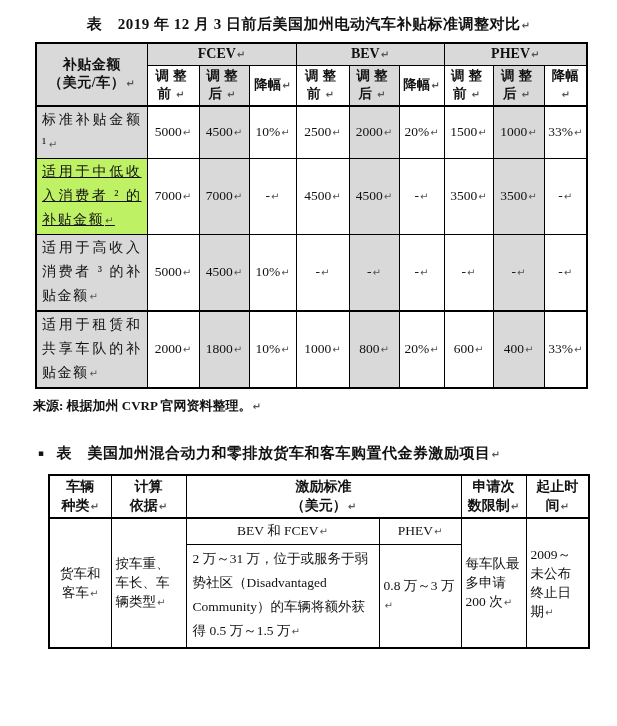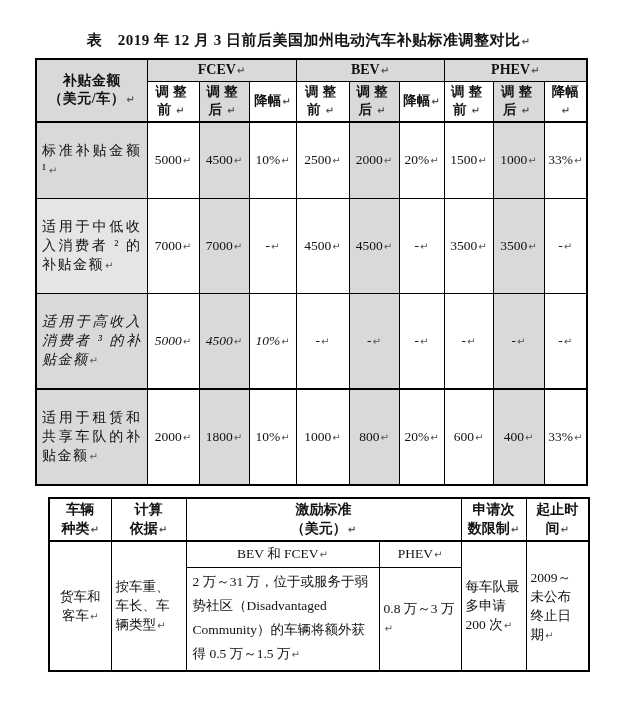--- a/index.html
+++ b/index.html
@@ -8,21 +8,21 @@
   .page {
     position: relative;
     width: 617px;
     height: 726px;
     overflow: hidden;
     background: #ffffff;
     color: #111;
     font-family: "Liberation Serif", "DejaVu Serif", serif;
   }
   .doc-title {
-    padding-top: 31px;
+    padding-top: 15px;
     text-align: center;
     font-size: 15px;
     font-weight: bold;
     letter-spacing: 0.5px;
   }
   .mark { color: #555; font-size: 10px; font-family: "DejaVu Sans", sans-serif; margin-left: 1px; }
 
   
   table { border-collapse: collapse; table-layout: fixed; }
   .t1 {
@@ -37,28 +37,28 @@
     text-align: center;
     vertical-align: middle;
     line-height: 18px;
   }
   .t1 tr.gh td { height: 22px; font-weight: bold; font-size: 14px; }
   .t1 tr.sh td { height: 38px; font-weight: bold; }
   .t1 td.bb2 { border-bottom-width: 2px; }
   .subhead { letter-spacing: 4px; }
   .t1 .r1 td { height: 38px; }
   .t1 .r2 td { height: 61px; }
-  .t1 .r3 td { height: 61px; font-style: italic; }
+  .t1 .r3 td { height: 61px; }
   .t1 .r4 td { height: 58px; }
   .t1 td.label {
     text-align: justify;
     font-size: 14px;
     letter-spacing: 1.5px;
-    padding: 18px 5px;
-    line-height: 19px;
+    padding: 1px 5px;
+    line-height: 24px;
   }
   .corner { font-weight: bold; font-size: 14.5px; letter-spacing: 0.5px; }
   .pre { white-space: pre-line; }
 
   
   .notes {
     margin: 7px 10px 0 18px;
     font-size: 13px;
     font-weight: bold;
     line-height: 20px;
@@ -143,21 +143,21 @@
       <td class="shade" style="background: rgb(217, 217, 217);"><span class="rm">4500<span class="mark" style="color: rgb(85, 85, 85);">↵</span></span></td>
       <td><span class="rm">10%<span class="mark" style="color: rgb(85, 85, 85);">↵</span></span></td>
       <td><span class="rm">2500<span class="mark" style="color: rgb(85, 85, 85);">↵</span></span></td>
       <td class="shade" style="background: rgb(217, 217, 217);"><span class="rm">2000<span class="mark" style="color: rgb(85, 85, 85);">↵</span></span></td>
       <td><span class="rm">20%<span class="mark" style="color: rgb(85, 85, 85);">↵</span></span></td>
       <td><span class="rm">1500<span class="mark" style="color: rgb(85, 85, 85);">↵</span></span></td>
       <td class="shade" style="background: rgb(217, 217, 217);"><span class="rm">1000<span class="mark" style="color: rgb(85, 85, 85);">↵</span></span></td>
       <td><span class="rm">33%<span class="mark" style="color: rgb(85, 85, 85);">↵</span></span></td>
     </tr>
     <tr class="r2">
-      <td class="shade label" style="background: #e5e5e5;"><span class="rm">适用于中低收入消费者 ² 的补贴金额<span class="mark" style="color: rgb(85, 85, 85);">↵</span></span></td>
+      <td class="shade label" style="background: #bef264; text-decoration: underline;"><span class="rm">适用于中低收入消费者 ² 的补贴金额<span class="mark" style="color: rgb(85, 85, 85);">↵</span></span></td>
       <td><span class="rm">7000<span class="mark" style="color: rgb(85, 85, 85);">↵</span></span></td>
       <td class="shade" style="background: rgb(217, 217, 217);"><span class="rm">7000<span class="mark" style="color: rgb(85, 85, 85);">↵</span></span></td>
       <td><span class="rm">-<span class="mark" style="color: rgb(85, 85, 85);">↵</span></span></td>
       <td><span class="rm">4500<span class="mark" style="color: rgb(85, 85, 85);">↵</span></span></td>
       <td class="shade" style="background: rgb(217, 217, 217);"><span class="rm">4500<span class="mark" style="color: rgb(85, 85, 85);">↵</span></span></td>
       <td><span class="rm">-<span class="mark" style="color: rgb(85, 85, 85);">↵</span></span></td>
       <td><span class="rm">3500<span class="mark" style="color: rgb(85, 85, 85);">↵</span></span></td>
       <td class="shade" style="background: rgb(217, 217, 217);"><span class="rm">3500<span class="mark" style="color: rgb(85, 85, 85);">↵</span></span></td>
       <td><span class="rm">-<span class="mark" style="color: rgb(85, 85, 85);">↵</span></span></td>
     </tr>
@@ -182,22 +182,26 @@
       <td class="shade" style="background: rgb(217, 217, 217);"><span class="rm">800<span class="mark" style="color: rgb(85, 85, 85);">↵</span></span></td>
       <td><span class="rm">20%<span class="mark" style="color: rgb(85, 85, 85);">↵</span></span></td>
       <td><span class="rm">600<span class="mark" style="color: rgb(85, 85, 85);">↵</span></span></td>
       <td class="shade" style="background: rgb(217, 217, 217);"><span class="rm">400<span class="mark" style="color: rgb(85, 85, 85);">↵</span></span></td>
       <td><span class="rm">33%<span class="mark" style="color: rgb(85, 85, 85);">↵</span></span></td>
     </tr>
   </tbody>
     </table>
 
   <div class="notes">
+    <p class="src"><span class="rm">来源: 根据加州 CVRP 官网资料整理。<span class="mark" style="color: rgb(85, 85, 85);">↵</span></span></p>
   </div>
 
+  <div class="title2">
+    <span class="bullet">▪</span><span class="rm">表　美国加州混合动力和零排放货车和客车购置代金券激励项目<span class="mark" style="color: rgb(85, 85, 85);">↵</span></span>
+  </div>
 
   <table class="t2">
     <colgroup>
       <col style="width:62px">
         <col style="width:75px">
         <col style="width:193px">
       <col style="width:82px">
         <col style="width:65px">
         <col style="width:63px">
     </colgroup>

